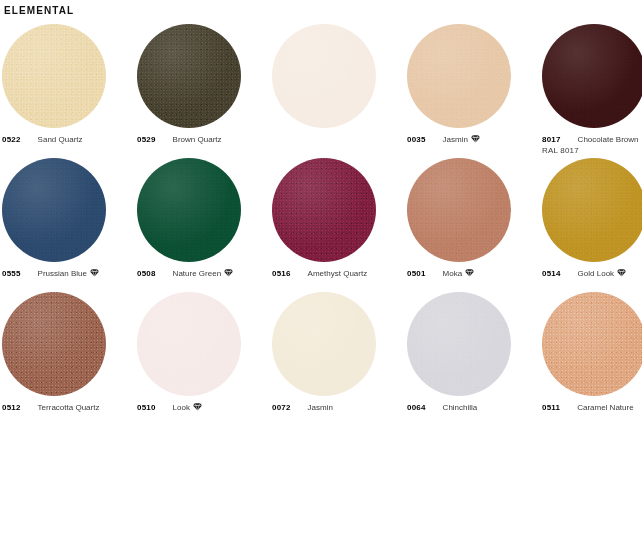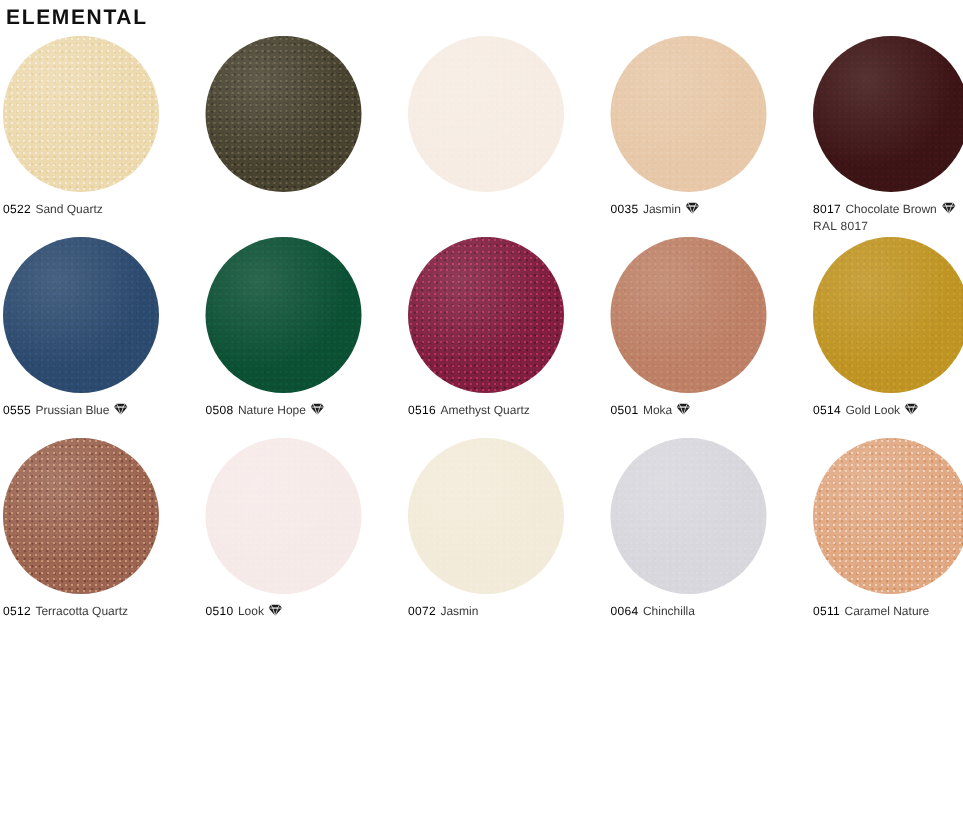--- a/index.html
+++ b/index.html
@@ -12,21 +12,21 @@
   body {
     width: 642px;
     height: 555px;
     font-family: "Liberation Sans", "DejaVu Sans", sans-serif;
     color: #1a1a1a;
     overflow: hidden;
     position: relative;
   }
 
   .palette-title {
-    font-size: 14px;
+    font-size: 10px;
     font-weight: bold;
     letter-spacing: 1.1px;
     color: #111111;
     padding: 4px 0 0 4px;
     margin: 0;
     line-height: 14px;
   }
 
   .swatch-grid {
     display: grid;
@@ -86,29 +86,29 @@
     position: absolute;
     left: 0;
     top: 110px;
     width: 135px;
     font-size: 8px;
     line-height: 11px;
     color: #2b2b2b;
     white-space: nowrap;
   }
   .swatch-code {
-    font-weight: normal;
+    font-weight: bold;
     font-size: 8px;
     color: #000000;
     letter-spacing: 0.2px;
   }
   .swatch-name {
     font-size: 8px;
     color: #3a3a3a;
-    margin-left: 3px;
+    margin-left: 17px;
   }
   .swatch-sub {
     display: block;
     font-size: 8px;
     color: #3a3a3a;
     line-height: 11px;
     letter-spacing: 0.2px;
   }
   .gem-icon {
     display: inline-block;
@@ -132,20 +132,21 @@
       </div>
       <div class="swatch-label"><span class="swatch-code">0522</span><span class="swatch-name">Sand Quartz</span></div>
     </div>
     <div class="swatch-cell">
       <div class="swatch-disc-wrap">
         <div class="swatch-disc" style="background-color: rgb(71, 65, 47);">
           <span class="grain"></span>
           <span class="sheen"></span>
         </div>
       </div>
+      <div class="swatch-label"><span class="swatch-code">0529</span><span class="swatch-name">Brown Quartz</span></div>
     </div>
     <div class="swatch-cell">
       <div class="swatch-disc-wrap">
         <div class="swatch-disc smooth" style="background-color: rgb(246, 236, 227);">
           <span class="grain"></span>
           <span class="sheen"></span>
         </div>
       </div>
     </div>
     <div class="swatch-cell">
@@ -184,21 +185,21 @@
             <path d="M3 2l2 4h6l2-4M0 6h16M5 6l3 9M11 6L8 15" stroke="#ffffff" stroke-width="0.9" fill="none"></path>
           </svg></span></div>
     </div>
     <div class="swatch-cell">
       <div class="swatch-disc-wrap">
         <div class="swatch-disc smooth" style="background-color: rgb(12, 80, 52);">
           <span class="grain"></span>
           <span class="sheen"></span>
         </div>
       </div>
-      <div class="swatch-label"><span class="swatch-code">0508</span><span class="swatch-name">Nature Hope</span><span class="gem-icon"><svg width="9" height="9" viewBox="0 0 16 16" aria-hidden="true">
+      <div class="swatch-label"><span class="swatch-code">0508</span><span class="swatch-name">Nature Green</span><span class="gem-icon"><svg width="9" height="9" viewBox="0 0 16 16" aria-hidden="true">
             <path d="M3 2h10l3 4-8 9L0 6z" fill="#1c1c1c"></path>
             <path d="M3 2l2 4h6l2-4M0 6h16M5 6l3 9M11 6L8 15" stroke="#ffffff" stroke-width="0.9" fill="none"></path>
           </svg></span></div>
     </div>
     <div class="swatch-cell">
       <div class="swatch-disc-wrap">
         <div class="swatch-disc" style="background-color: rgb(126, 31, 63);">
           <span class="grain"></span>
           <span class="sheen"></span>
         </div>

